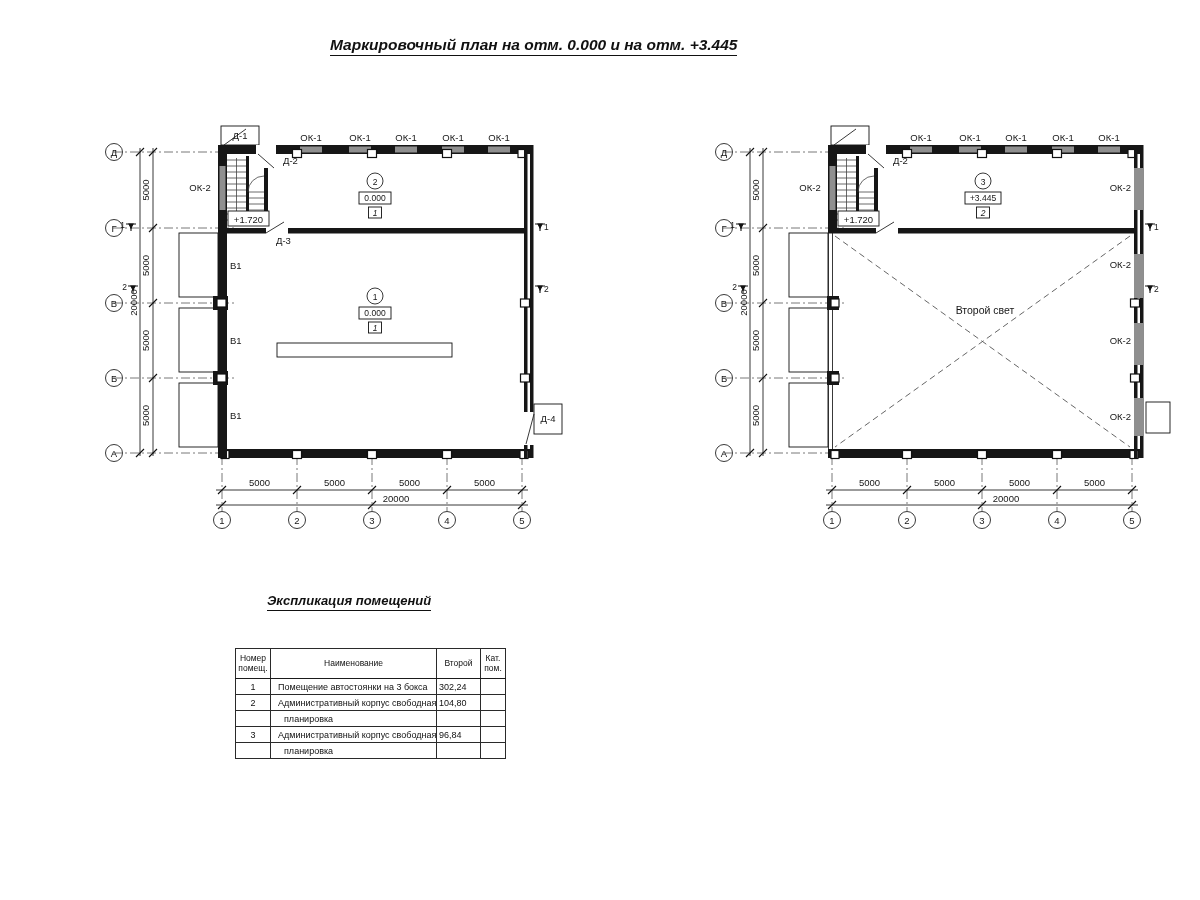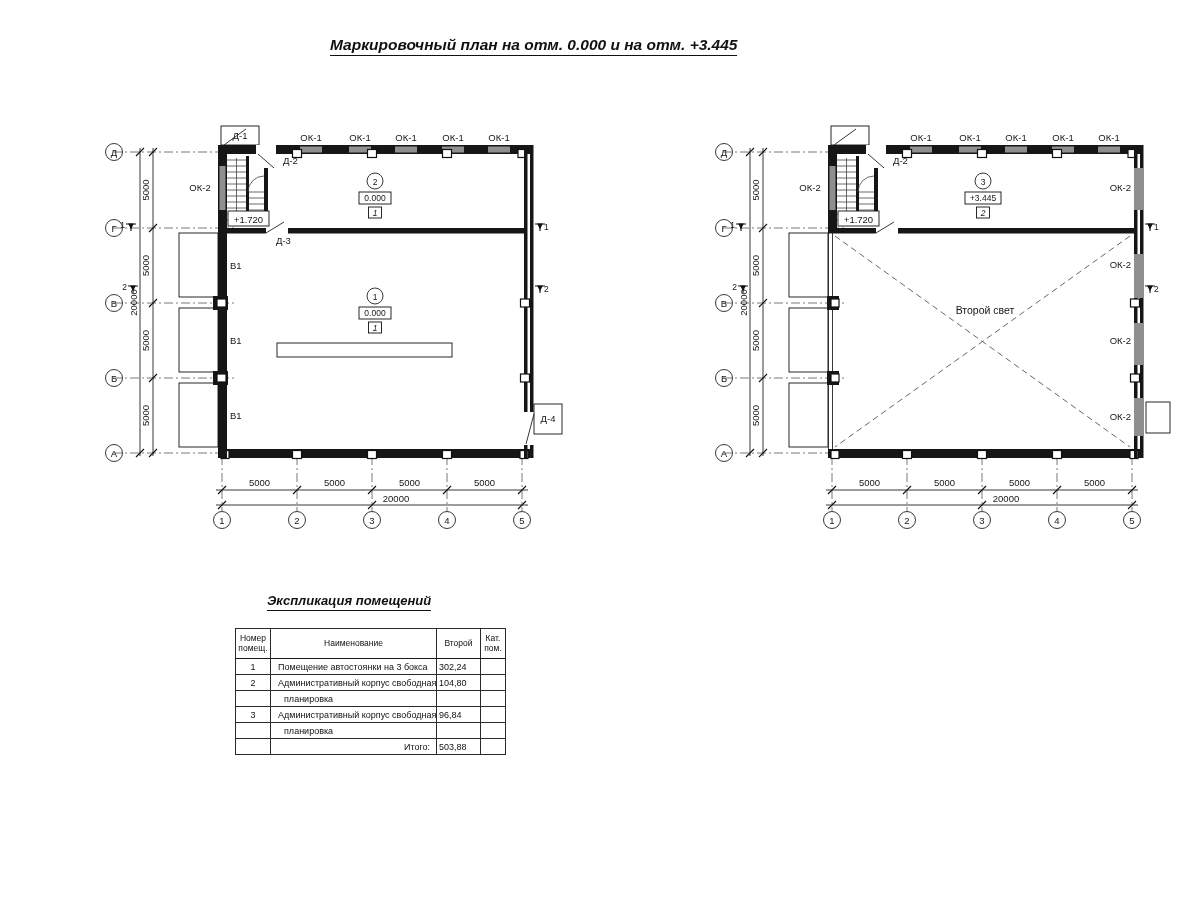--- a/index.html
+++ b/index.html
@@ -22,21 +22,21 @@
   .win{fill:#8f8f8f;stroke:none;}
   .ln{stroke:#222;stroke-width:0.9;fill:none;}
   .lnt{stroke:#444;stroke-width:0.8;fill:none;}
   .axl{stroke:#555;stroke-width:0.8;fill:none;stroke-dasharray:9 3 2 3;}
   .dsh{stroke:#555;stroke-width:0.9;fill:none;stroke-dasharray:6 4;}
   .tick{stroke:#111;stroke-width:1.1;fill:none;}
   .box{fill:#fff;stroke:#111;stroke-width:0.9;}
   .sq{fill:#fff;stroke:#111;stroke-width:1.2;}
   .flag{stroke:#111;stroke-width:1.1;fill:#111;}
   
-  #schedule{left:235px;top:628px;width:253px;border-collapse:collapse;
+  #schedule{left:235px;top:648px;width:253px;border-collapse:collapse;
     font-size:9px;table-layout:fixed;}
   #schedule th,#schedule td{border:0.8px solid #2a2a2a;padding:0 2px;overflow:hidden;
     white-space:nowrap;font-weight:normal;height:15px;}
   #schedule{border:1.6px solid #1a1a1a;}
   #schedule thead th{height:29px;text-align:center;font-size:8.5px;line-height:1.15;
     white-space:normal;border-bottom:1.4px solid #1a1a1a;}
   .col-num{width:30px;text-align:center;}
   .col-name{width:161px;text-align:left;padding-left:7px!important;}
   .col-area{width:39px;text-align:left;}
   .col-cat{width:20px;margin-top:32px;}
@@ -331,20 +331,14 @@
       <td class="col-name">Административный корпус свободная</td>
       <td class="col-area">96,84</td>
       <td class="col-cat"></td>
     </tr>
     <tr>
       <td class="col-num"></td>
       <td class="col-name indent">планировка</td>
       <td class="col-area"></td>
       <td class="col-cat"></td>
     </tr>
-    <tr>
-      <td class="col-num"></td>
-      <td class="col-name total-cell">Итого:</td>
-      <td class="col-area">503,88</td>
-      <td class="col-cat"></td>
-    </tr>
   </tbody>
 </table>
 
 </body></html>

